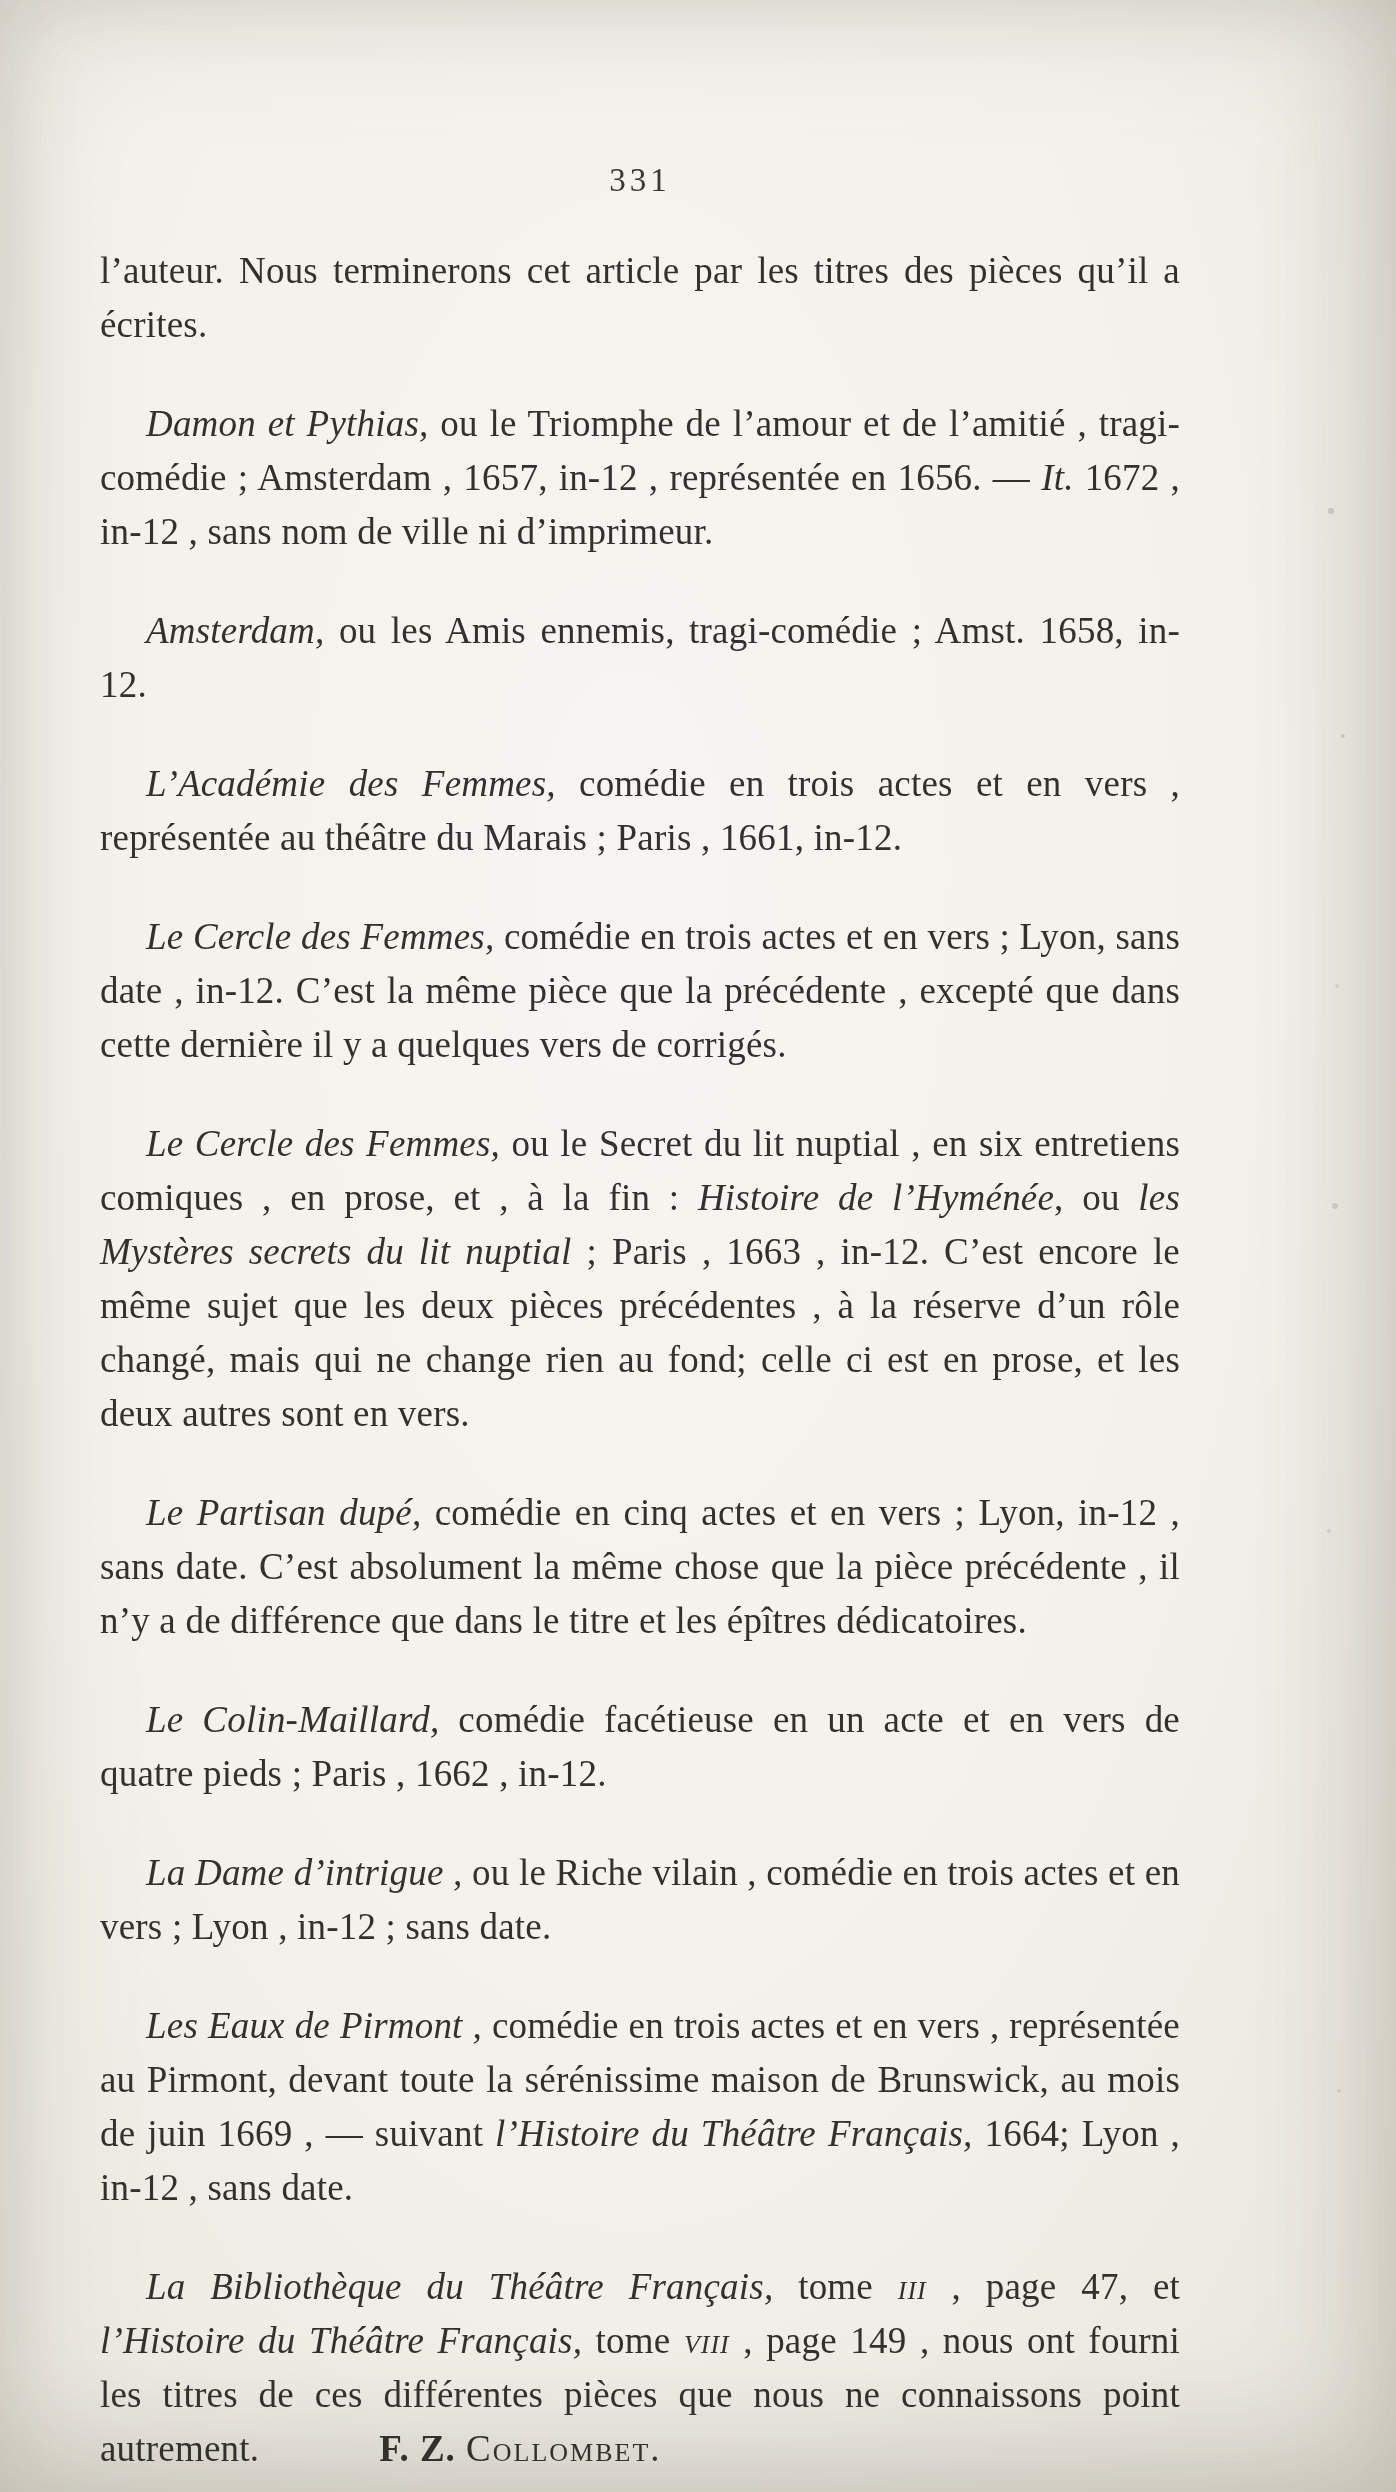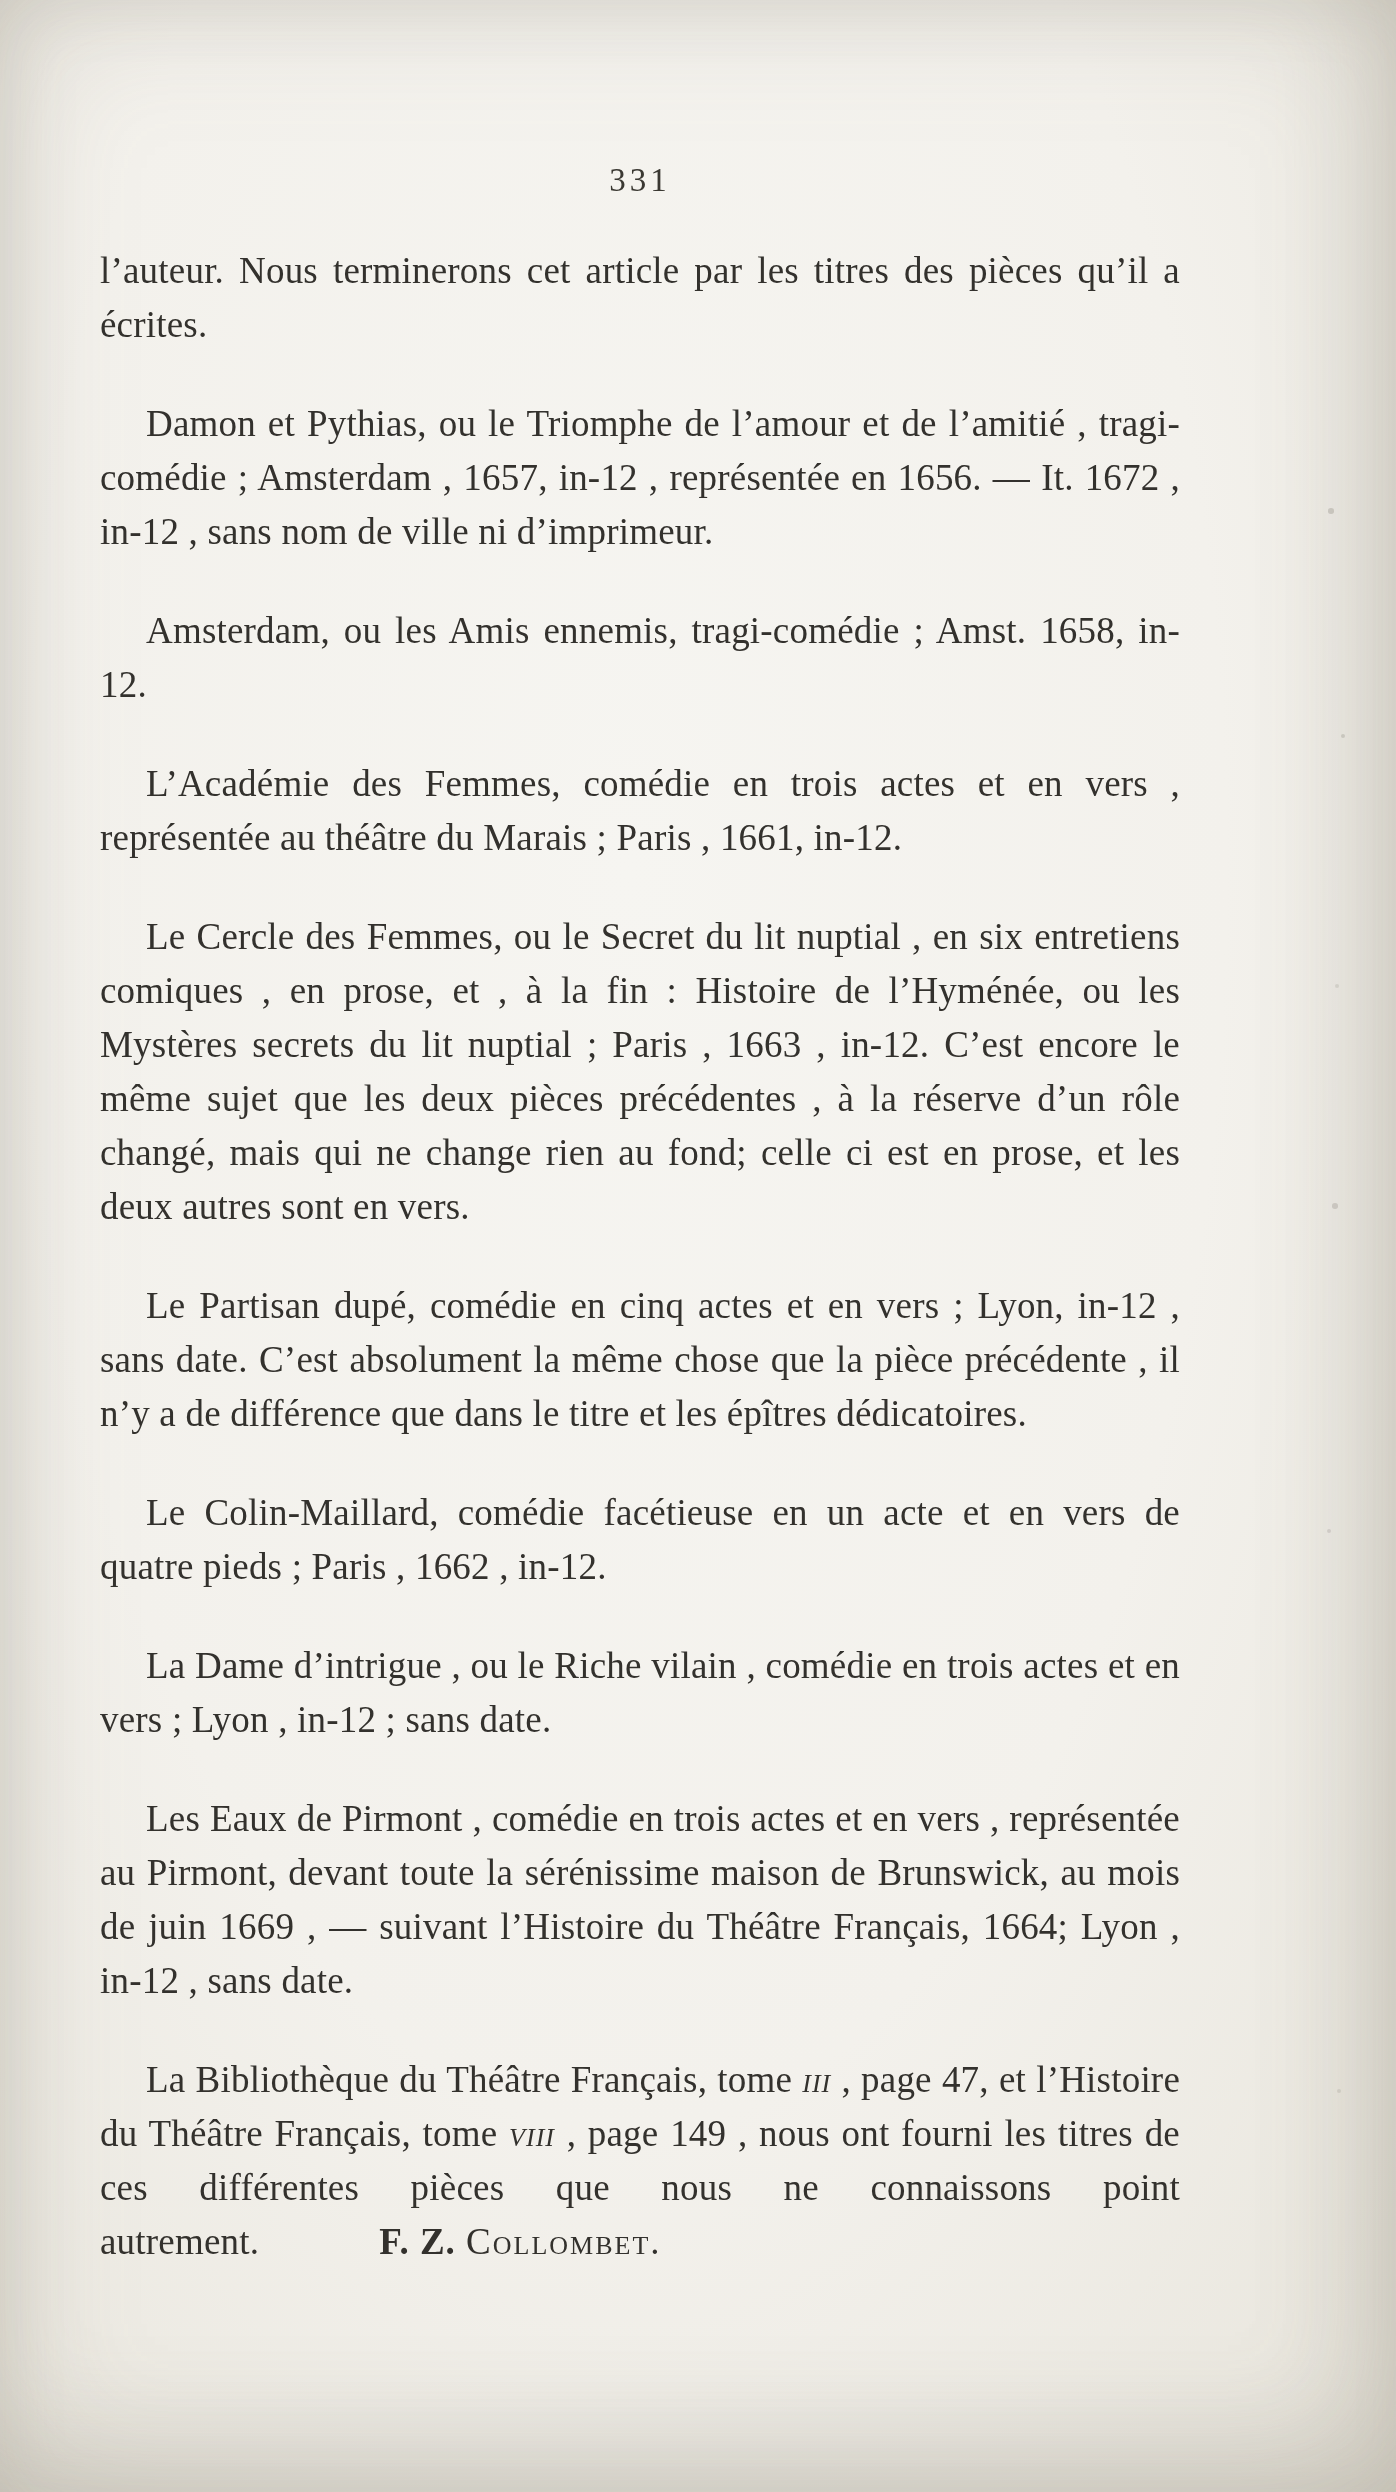--- a/index.html
+++ b/index.html
@@ -45,38 +45,39 @@
   }
   .text-block {
     font-size: 37px;
     line-height: 54px;
     text-align: justify;
     letter-spacing: 0.2px;
   }
   p.para { text-indent: 0; margin-top: 45px; }
   p.para.indent { text-indent: 46px; }
   .seg-normal { font-style: normal; }
-  .seg-italic { }
+  .seg-italic { font-style: italic; }
   .seg-smallcaps { font-variant: small-caps; letter-spacing: 1px; font-style: italic; }
   .seg-signature { margin-left: 120px; letter-spacing: 1px; font-weight: bold; }
   .seg-signature-name { font-variant: small-caps; letter-spacing: 2px; }
 </style>
 </head>
 <body>
 
 <div class="vignette"></div>
 <div class="specks"></div>
 
 <div class="content">
   <div class="page-number">331</div>
   <div class="text-block">
       <p class="para"><span class="seg-normal">l’auteur. Nous terminerons cet article par les titres des pièces qu’il a écrites.</span></p>
       <p class="para indent"><span class="seg-italic">Damon et Pythias,</span><span class="seg-normal"> ou le Triomphe de l’amour et de l’amitié , tragi-comédie ; Amsterdam , 1657, in-12 , représentée en 1656. — </span><span class="seg-italic">It.</span><span class="seg-normal"> 1672 , in-12 , sans nom de ville ni d’imprimeur.</span></p>
       <p class="para indent"><span class="seg-italic">Amsterdam,</span><span class="seg-normal"> ou les Amis ennemis, tragi-comédie ; Amst. 1658, in-12.</span></p>
       <p class="para indent"><span class="seg-italic">L’Académie des Femmes,</span><span class="seg-normal"> comédie en trois actes et en vers , représentée au théâtre du Marais ; Paris , 1661, in-12.</span></p>
+      <p class="para indent"><span class="seg-italic">Le Cercle des Femmes,</span><span class="seg-normal"> comédie en trois actes et en vers ; Lyon, sans date , in-12. C’est la même pièce que la précédente , excepté que dans cette dernière il y a quelques vers de corrigés.</span></p>
       <p class="para indent"><span class="seg-italic">Le Cercle des Femmes,</span><span class="seg-normal"> ou le Secret du lit nuptial , en six entretiens comiques , en prose, et , à la fin : </span><span class="seg-italic">Histoire de l’Hyménée</span><span class="seg-normal">, ou </span><span class="seg-italic">les Mystères secrets du lit nuptial</span><span class="seg-normal"> ; Paris , 1663 , in-12. C’est encore le même sujet que les deux pièces précédentes , à la réserve d’un rôle changé, mais qui ne change rien au fond; celle ci est en prose, et les deux autres sont en vers.</span></p>
       <p class="para indent"><span class="seg-italic">Le Partisan dupé,</span><span class="seg-normal"> comédie en cinq actes et en vers ; Lyon, in-12 , sans date. C’est absolument la même chose que la pièce précédente , il n’y a de différence que dans le titre et les épîtres dédicatoires.</span></p>
       <p class="para indent"><span class="seg-italic">Le Colin-Maillard,</span><span class="seg-normal"> comédie facétieuse en un acte et en vers de quatre pieds ; Paris , 1662 , in-12.</span></p>
       <p class="para indent"><span class="seg-italic">La Dame d’intrigue ,</span><span class="seg-normal"> ou le Riche vilain , comédie en trois actes et en vers ; Lyon , in-12 ; sans date.</span></p>
       <p class="para indent"><span class="seg-italic">Les Eaux de Pirmont ,</span><span class="seg-normal"> comédie en trois actes et en vers , représentée au Pirmont, devant toute la sérénissime maison de Brunswick, au mois de juin 1669 , — suivant </span><span class="seg-italic">l’Histoire du Théâtre Français,</span><span class="seg-normal"> 1664; Lyon , in-12 , sans date.</span></p>
       <p class="para indent"><span class="seg-italic">La Bibliothèque du Théâtre Français,</span><span class="seg-normal"> tome </span><span class="seg-smallcaps">iii</span><span class="seg-normal"> , page 47, et </span><span class="seg-italic">l’Histoire du Théâtre Français,</span><span class="seg-normal"> tome </span><span class="seg-smallcaps">viii</span><span class="seg-normal"> , page 149 , nous ont fourni les titres de ces différentes pièces que nous ne connaissons point autrement.</span><span class="seg-signature">F. Z. </span><span class="seg-signature-name">Collombet</span><span class="seg-normal">.</span></p>
     </div>
 </div>
 
 </body></html>

